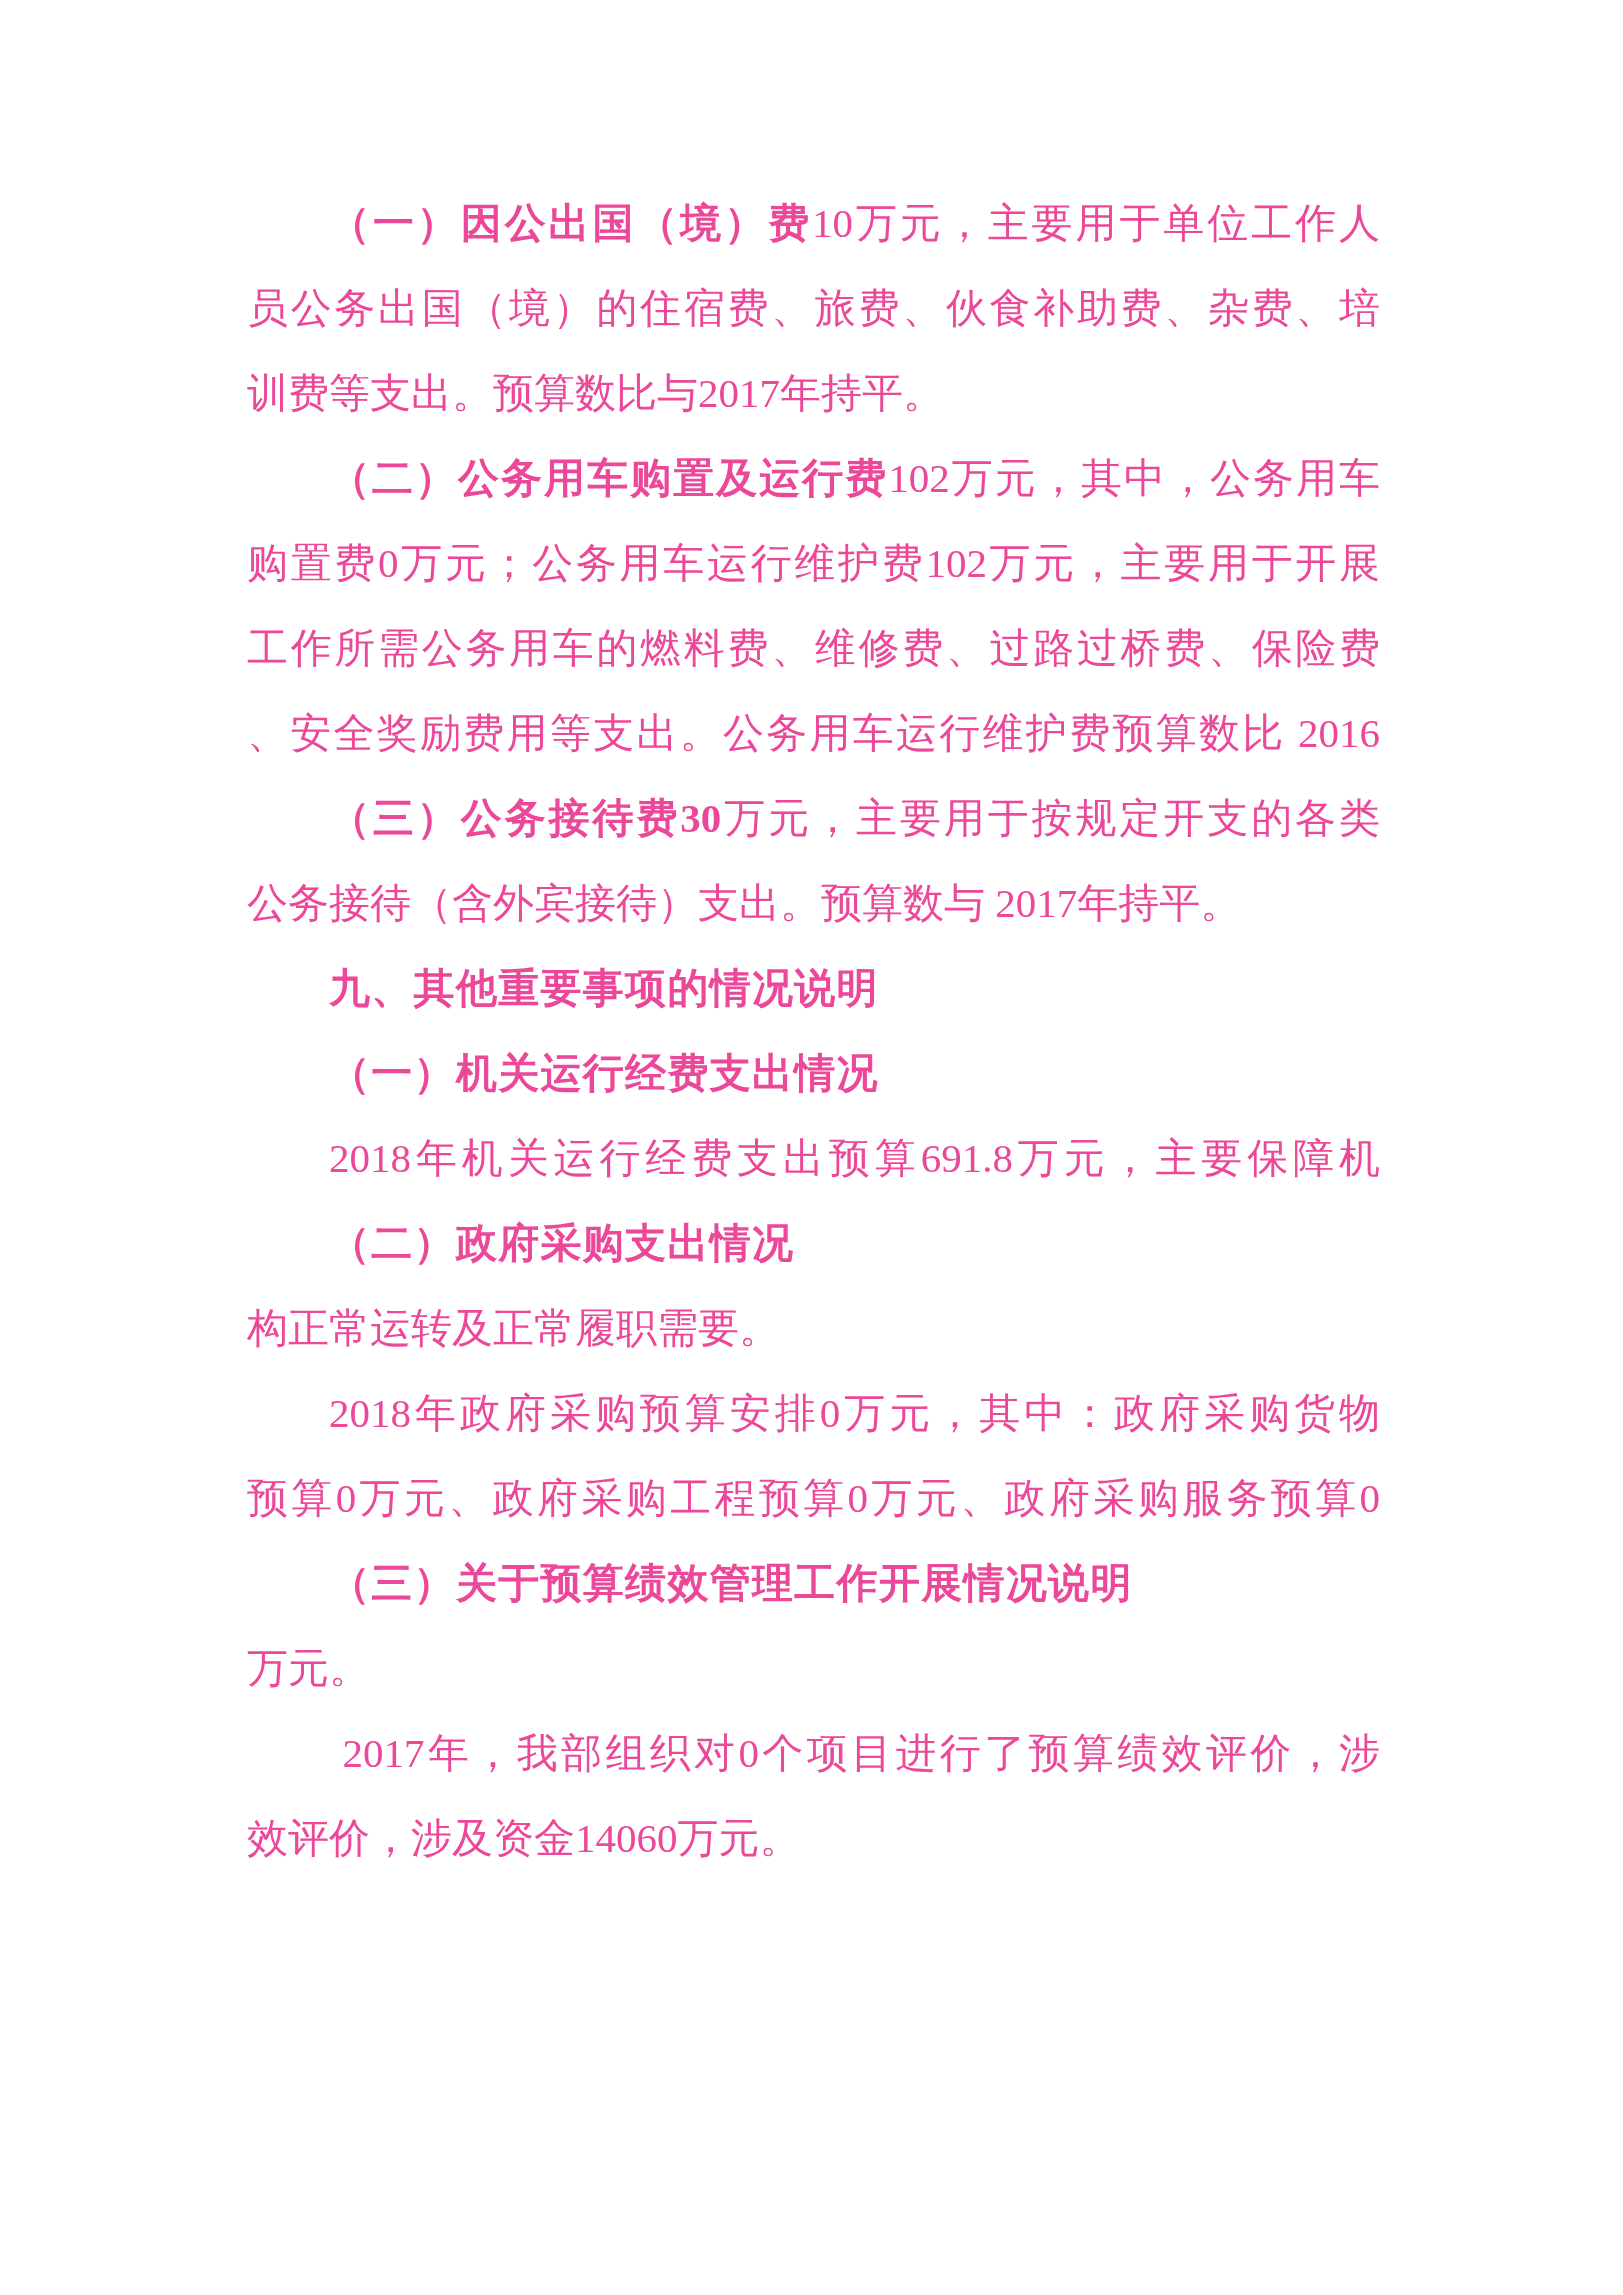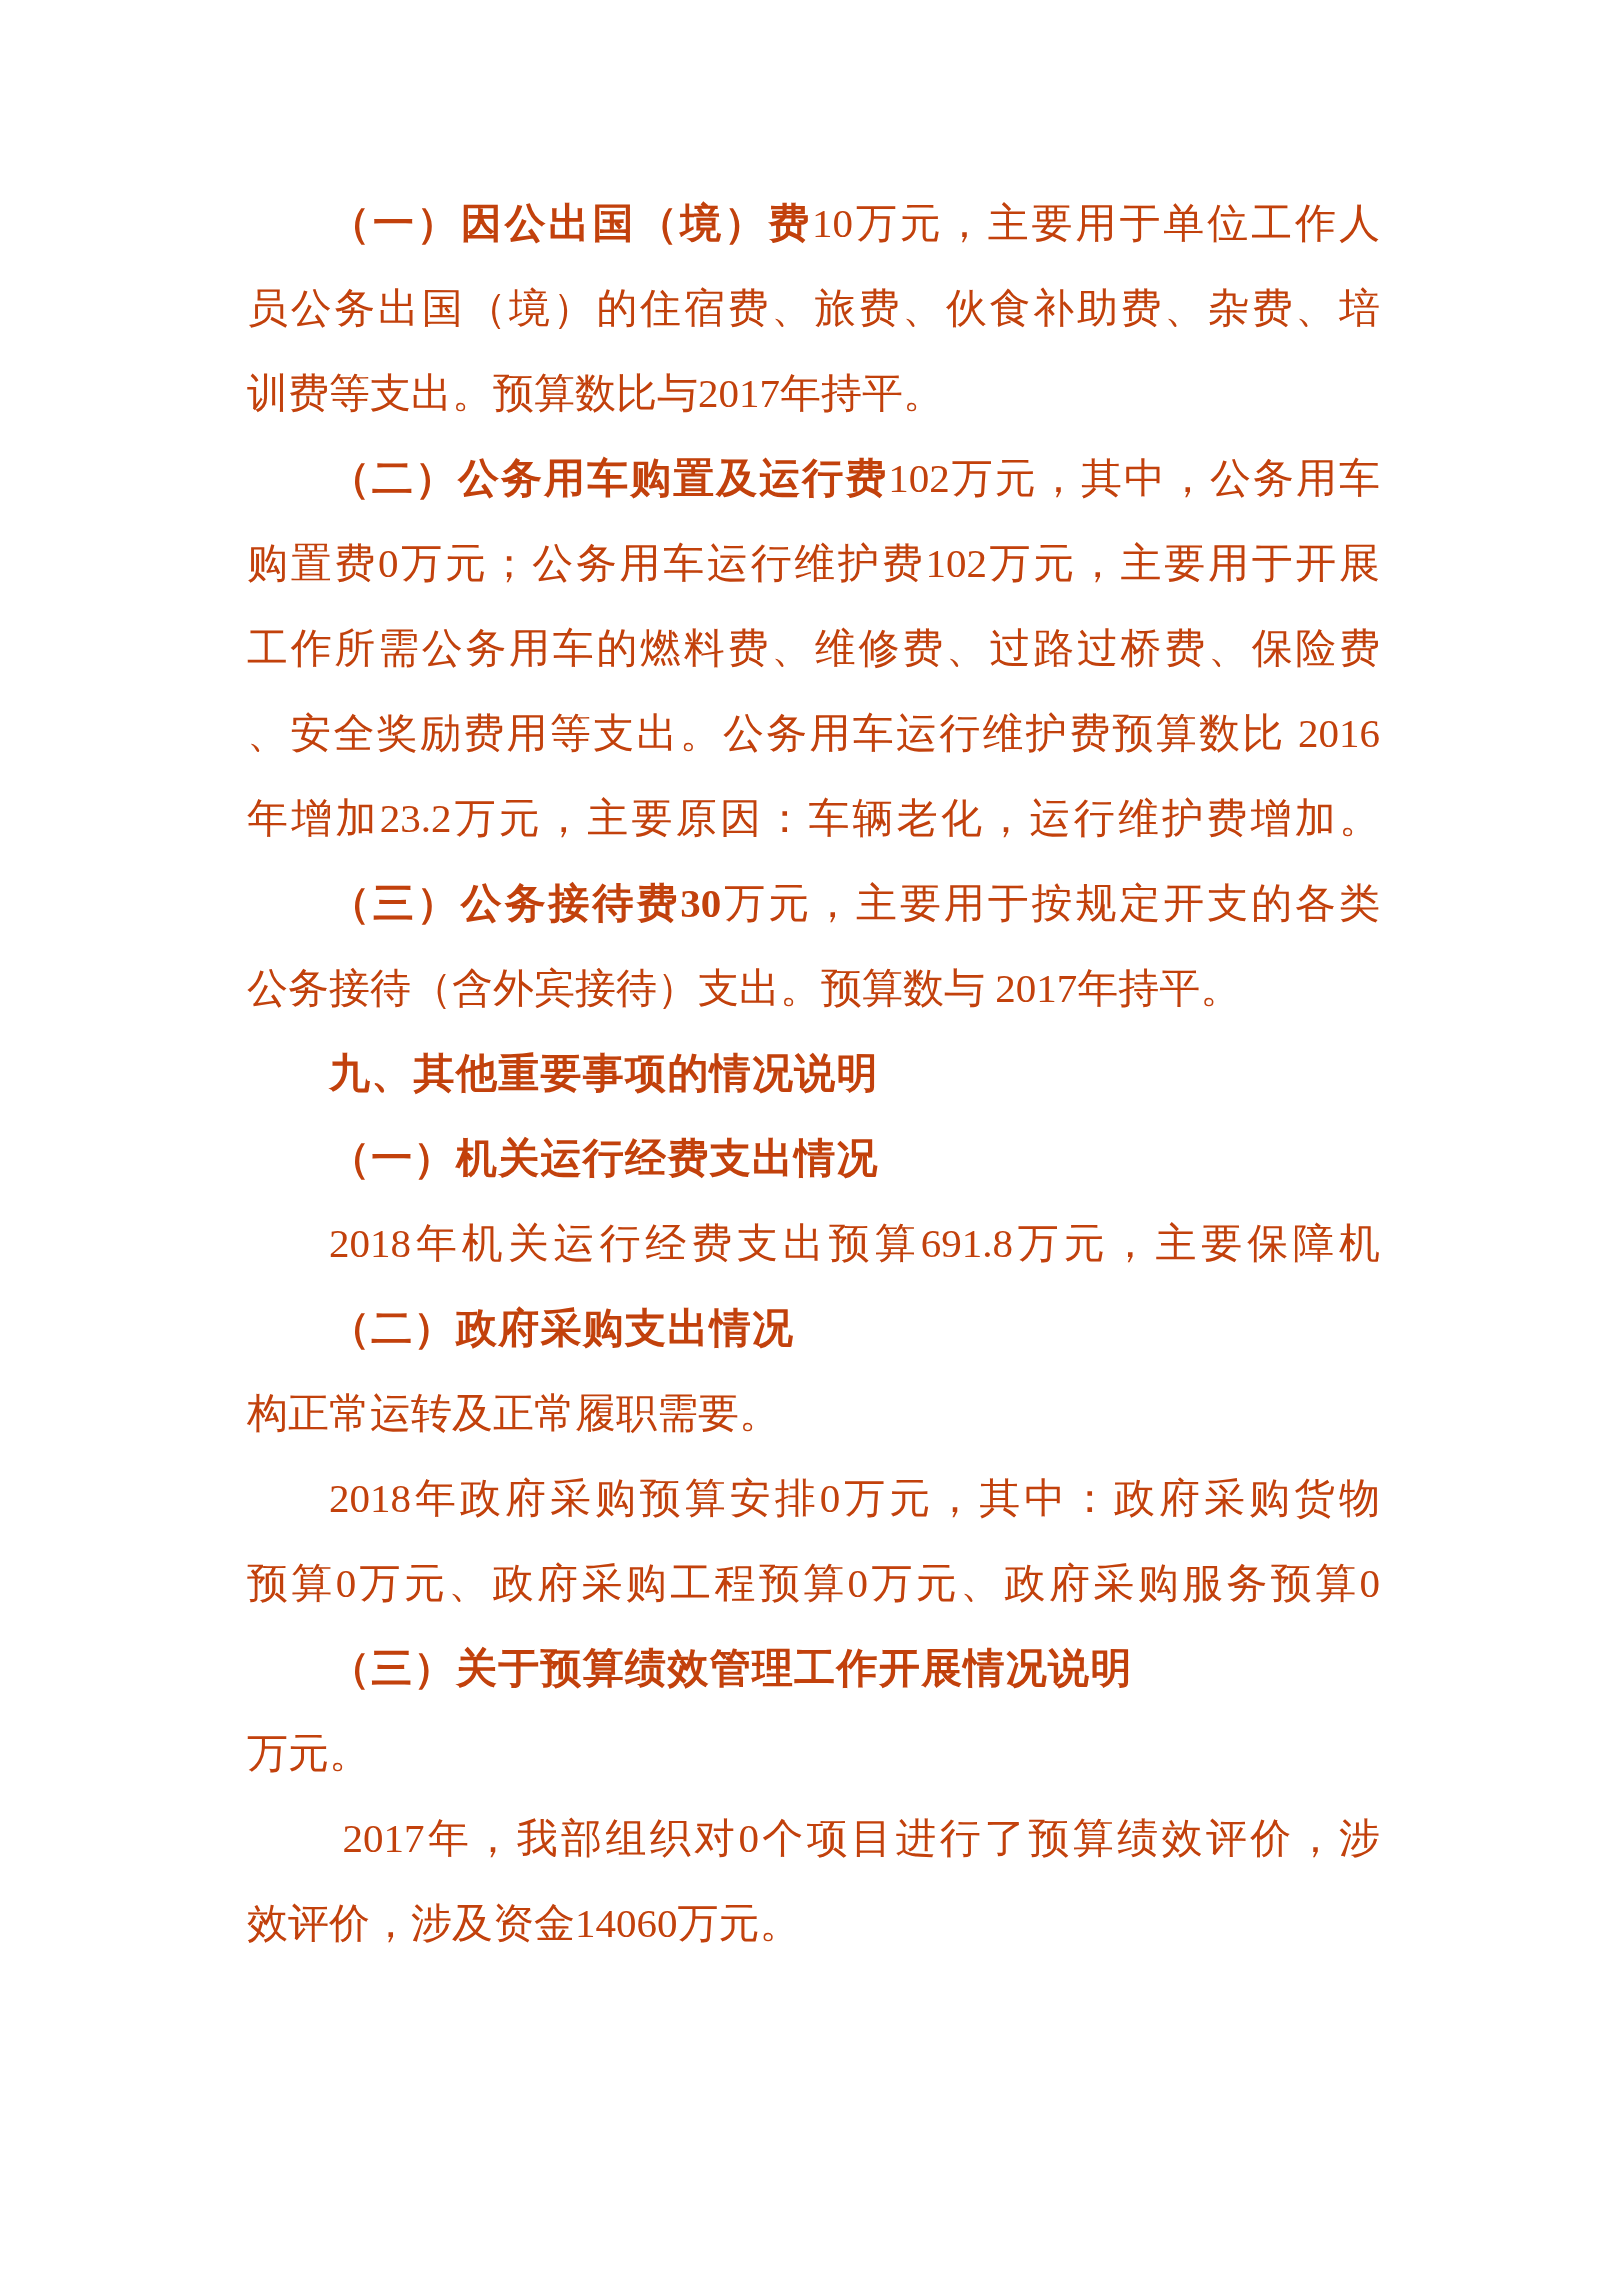--- a/index.html
+++ b/index.html
@@ -13,21 +13,21 @@
     width: 1623px; height: 2295px;
     background: #ffffff;
     overflow: hidden;
   }
   .doc-body {
     position: absolute;
     left: 247px; top: 181px;
     width: 1133px;
     font-size: 41px;
     line-height: 85px;
-    color: #c2410c;
+    color: #ec4899;
     font-family: "Liberation Serif", "DejaVu Serif", serif;
   }
   .line { height: 85px; }
   .line.j { text-align: justify; text-align-last: justify; }
   .line.l { text-align: center; text-align-last: left; }
   .line.indent { padding-left: 82px; }
   .line b { font-weight: bold; }
   .line.heading b { font-family: Liberation Serif, serif; letter-spacing: 1.3px; }
 </style>
 </head>
@@ -35,21 +35,20 @@
 
 <div class="page">
   <div class="doc-body">
       <div class="line j indent"><b>（一）因公出国（境）费</b><span>10万元，主要用于单位工作人</span></div>
       <div class="line j"><span>员公务出国（境）的住宿费、旅费、伙食补助费、杂费、培</span></div>
       <div class="line l"><span>训费等支出。预算数比与2017年持平。</span></div>
       <div class="line j indent"><b>（二）公务用车购置及运行费</b><span>102万元，其中，公务用车</span></div>
       <div class="line j"><span>购置费0万元；公务用车运行维护费102万元，主要用于开展</span></div>
       <div class="line j"><span>工作所需公务用车的燃料费、维修费、过路过桥费、保险费</span></div>
       <div class="line j"><span>、安全奖励费用等支出。公务用车运行维护费预算数比 2016</span></div>
-      <div class="line j"><span>年增加23.2万元，主要原因：车辆老化，运行维护费增加。</span></div>
       <div class="line j indent"><b>（三）公务接待费30</b><span>万元，主要用于按规定开支的各类</span></div>
       <div class="line l"><span>公务接待（含外宾接待）支出。预算数与 2017年持平。</span></div>
       <div class="line l indent heading"><b>九、其他重要事项的情况说明</b></div>
       <div class="line l indent heading"><b>（一）机关运行经费支出情况</b></div>
       <div class="line j indent"><span>2018年机关运行经费支出预算691.8万元，主要保障机</span></div>
       <div class="line l indent heading"><b>（二）政府采购支出情况</b></div>
       <div class="line l"><span>构正常运转及正常履职需要。</span></div>
       <div class="line j indent"><span>2018年政府采购预算安排0万元，其中：政府采购货物</span></div>
       <div class="line j"><span>预算0万元、政府采购工程预算0万元、政府采购服务预算0</span></div>
       <div class="line l indent heading"><b>（三）关于预算绩效管理工作开展情况说明</b></div>

